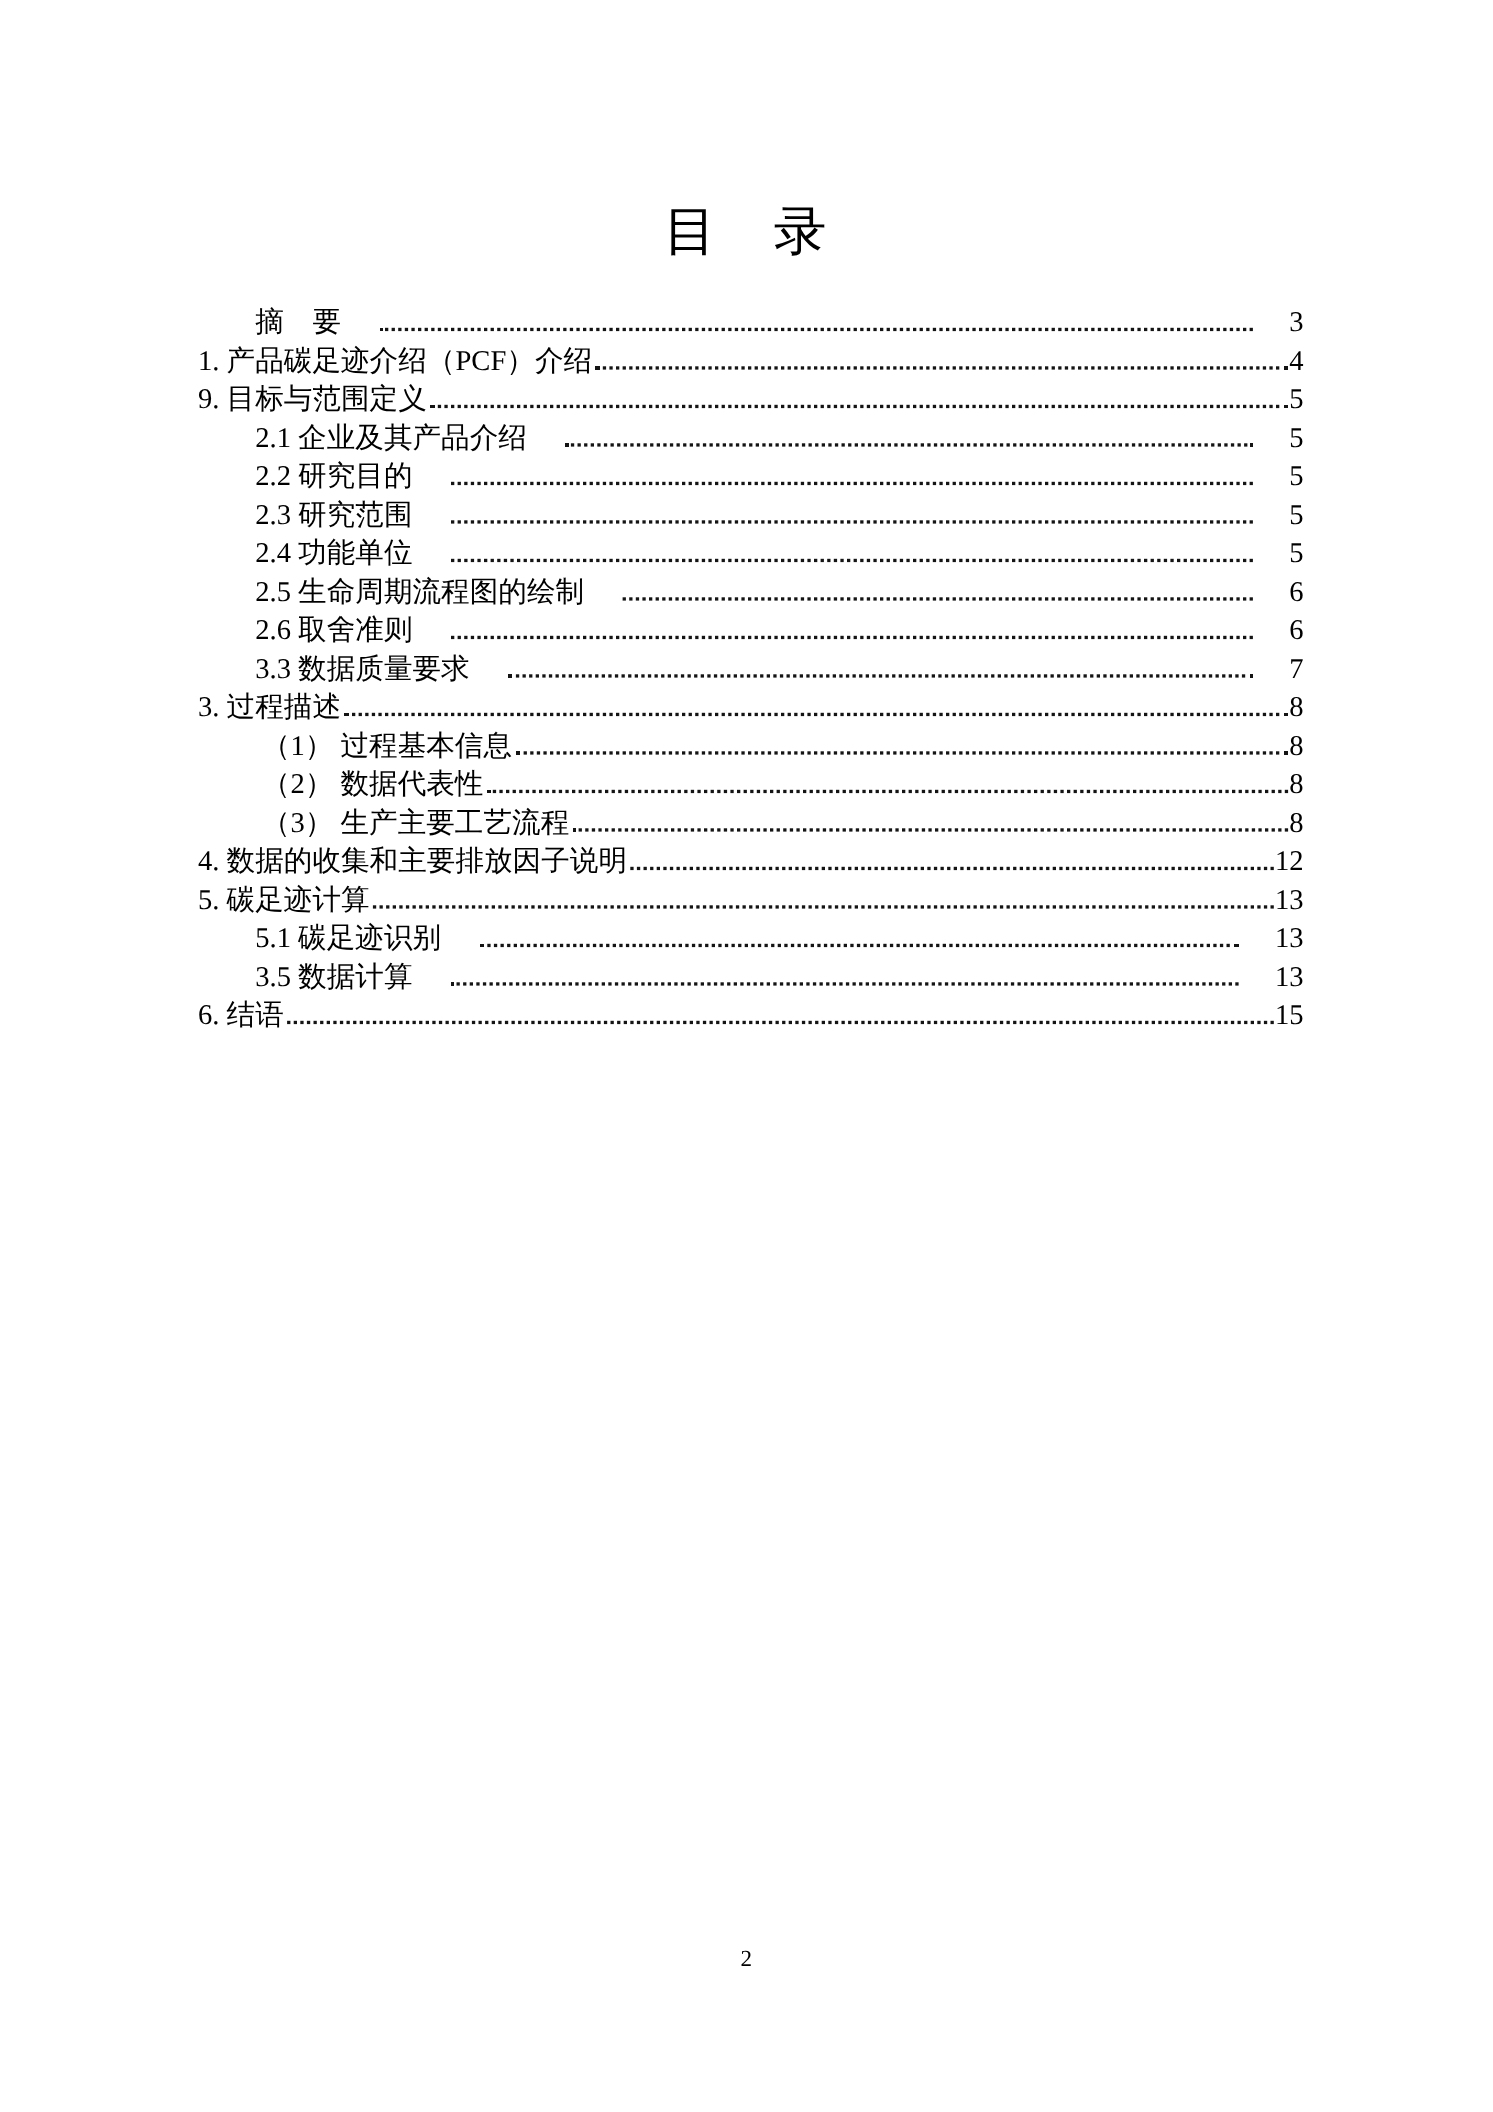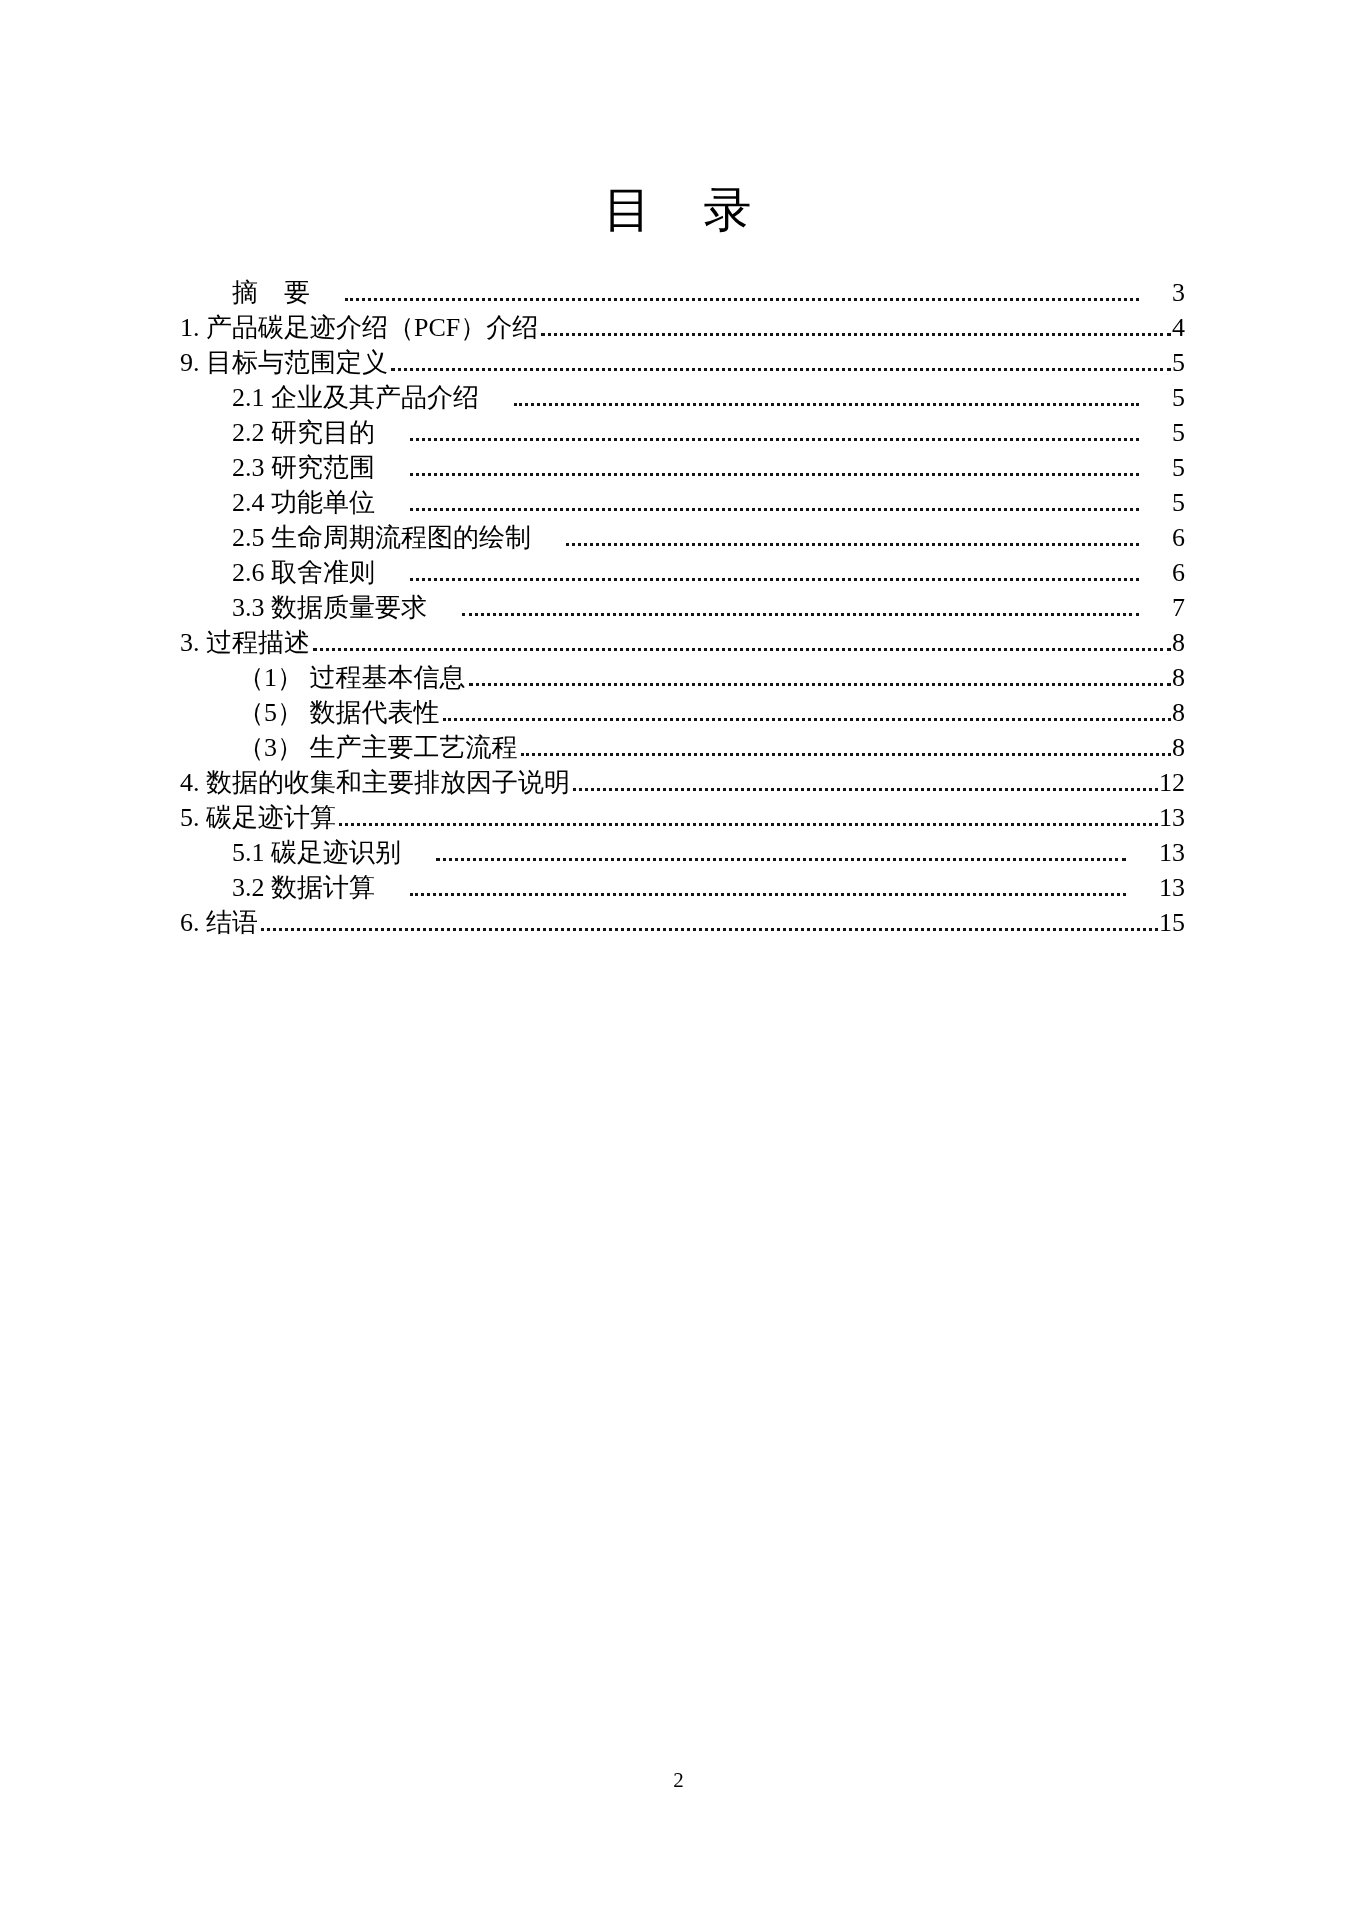--- a/index.html
+++ b/index.html
@@ -134,21 +134,21 @@
     <span class="toc-label">3. 过程描述</span>
     <span class="toc-leader"></span>
     <span class="toc-page">8</span>
   </div>
       <div class="toc-row indent-2">
     <span class="toc-label">（1） 过程基本信息</span>
     <span class="toc-leader"></span>
     <span class="toc-page">8</span>
   </div>
       <div class="toc-row indent-2">
-    <span class="toc-label">（5） 数据代表性</span>
+    <span class="toc-label">（2） 数据代表性</span>
     <span class="toc-leader"></span>
     <span class="toc-page">8</span>
   </div>
       <div class="toc-row indent-2">
     <span class="toc-label">（3） 生产主要工艺流程</span>
     <span class="toc-leader"></span>
     <span class="toc-page">8</span>
   </div>
       <div class="toc-row indent-0">
     <span class="toc-label">4. 数据的收集和主要排放因子说明</span>
@@ -159,21 +159,21 @@
     <span class="toc-label">5. 碳足迹计算</span>
     <span class="toc-leader"></span>
     <span class="toc-page">13</span>
   </div>
       <div class="toc-row indent-1">
     <span class="toc-label">5.1 碳足迹识别</span>
     <span class="toc-leader"></span>
     <span class="toc-page">13</span>
   </div>
       <div class="toc-row indent-1">
-    <span class="toc-label">3.2 数据计算</span>
+    <span class="toc-label">3.5 数据计算</span>
     <span class="toc-leader"></span>
     <span class="toc-page">13</span>
   </div>
       <div class="toc-row indent-0">
     <span class="toc-label">6. 结语</span>
     <span class="toc-leader"></span>
     <span class="toc-page">15</span>
   </div>
     </nav>
 

